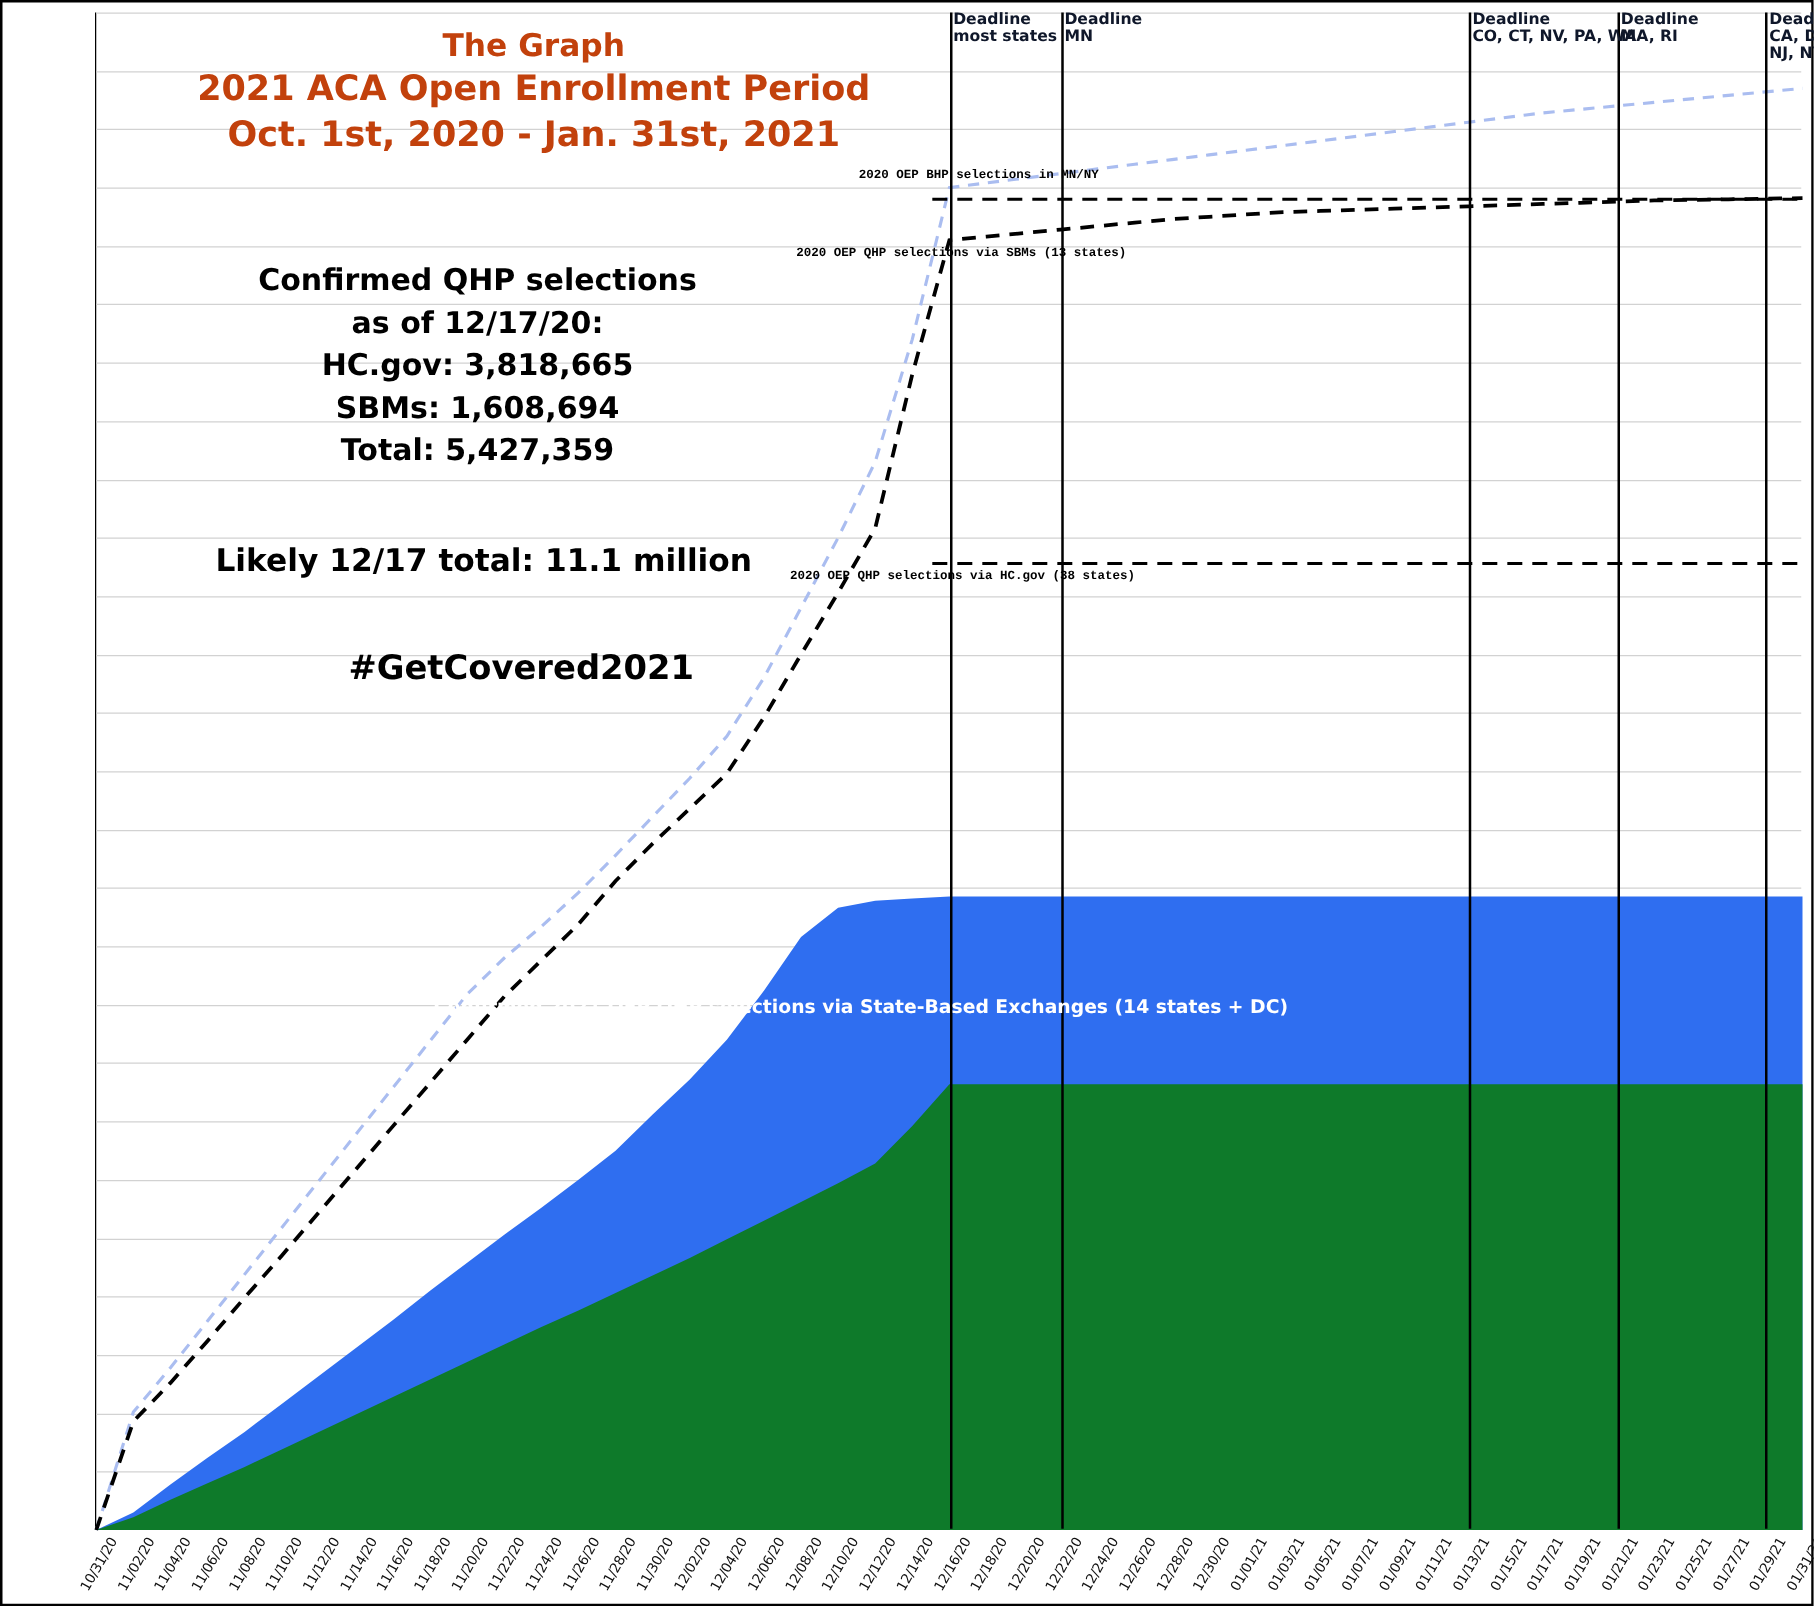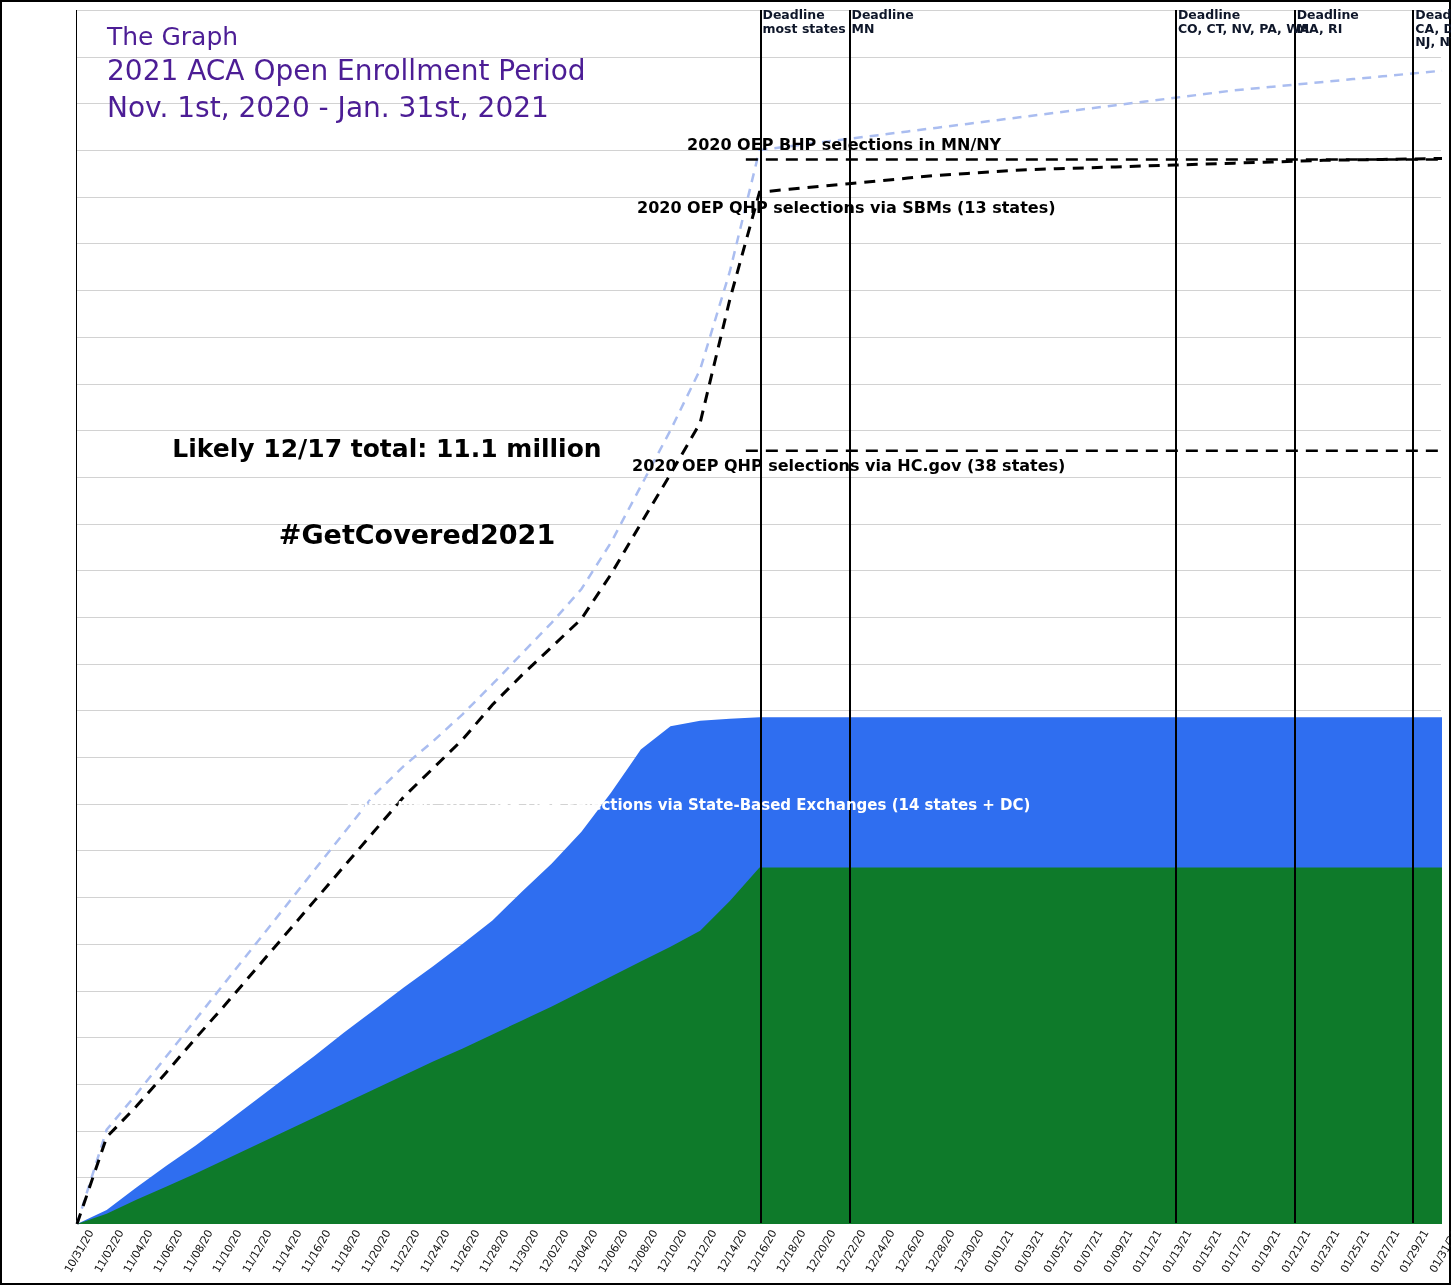--- a/index.html
+++ b/index.html
@@ -49,29 +49,29 @@
     color:#0f172a;
     text-align:center;
     line-height:1.08;
     white-space:pre-line;
   }
   .series-label{
     position:absolute;
     font-weight:bold;
     white-space:nowrap;
   }
-  .annot-black{color:#000;font-size:16px;}
+  .annot-black{color:#000;font-size:10px;font-family:Liberation Mono, monospace;}
   .annot-white{color:#fff;font-size:15px;}
   .title-block{
     position:absolute;
     left:105px;top:18px;
     width:640px;
-    text-align:left;
-    color:#4c1d95;
-    font-weight:normal;
+    text-align:center;
+    color:#c2410c;
+    font-weight:bold;
     line-height:1.32;
   }
   .title-line1{font-size:25px;}
   .title-line2{font-size:28px;}
   .stat-block{
     position:absolute;left:110px;top:205px;width:540px;
     text-align:center;font-weight:bold;font-size:24px;color:#000;line-height:1.42;
   }
   .likely-block{
     position:absolute;left:105px;top:432px;width:560px;
@@ -202,23 +202,30 @@
       <div class="deadline-label" style="left: 1294.63px; top: 6px; width: 180px; text-align: left;">Deadline
 MA, RI</div>
       <div class="deadline-label" style="left: 1413.33px; top: 6px; width: 180px; text-align: left;">Deadline
 CA, DC,
 NJ, NY</div>
     </div>
 
   <div class="title-block">
     <div class="title-line1">The Graph</div>
     <div class="title-line2">2021 ACA Open Enrollment Period</div>
-    <div class="title-line2">Nov. 1st, 2020 - Jan. 31st, 2021</div>
-  </div>
-
+    <div class="title-line2">Oct. 1st, 2020 - Jan. 31st, 2021</div>
+  </div>
+
+  <div class="stat-block">
+    <div>Confirmed QHP selections</div>
+    <div>as of 12/17/20:</div>
+    <div>HC.gov: 3,818,665</div>
+    <div>SBMs: 1,608,694</div>
+    <div>Total: 5,427,359</div>
+  </div>
 
   <div class="likely-block">Likely 12/17 total: 11.1 million</div>
 
   <div class="hashtag-block">
     <div>#GetCovered2021</div>
   </div>
 
 </div>
 
 </body></html>

